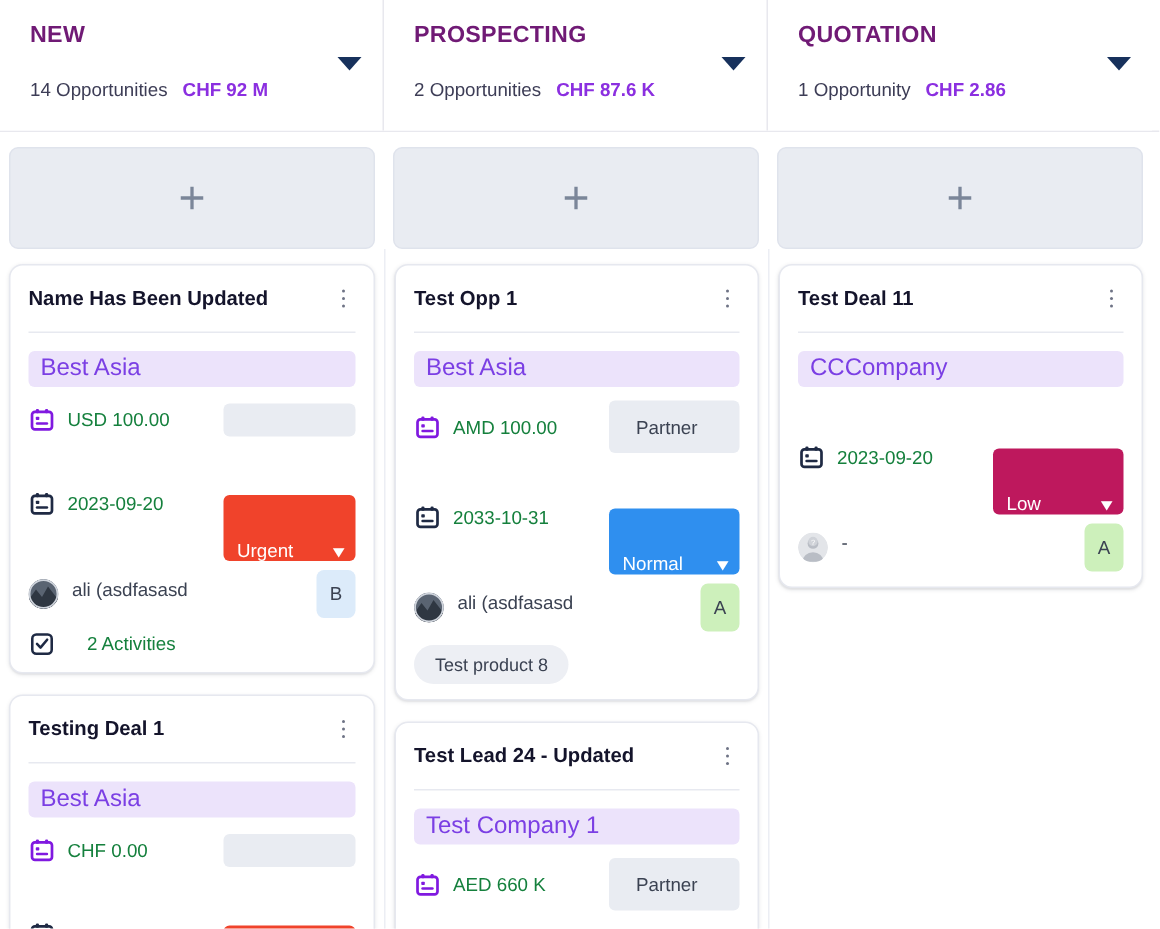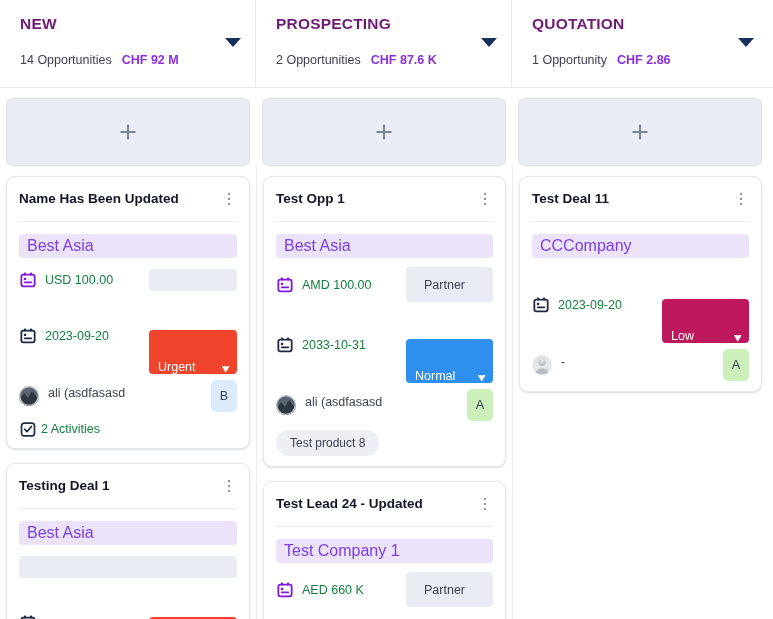--- a/index.html
+++ b/index.html
@@ -177,21 +177,21 @@
     width: 26px; height: 32px;
     border-radius: 5px;
     display: flex; align-items: center; justify-content: center;
     font-size: 12.5px;
     color: #3b4252;
     flex: 0 0 26px;
   }
   .badge-b { background: #dcebfa; }
   .badge-a { background: #cdf0bb; }
 
-  .activities { display: flex; align-items: center; gap: 4px; margin-top: 8px; }
+  .activities { display: flex; align-items: center; gap: 21px; margin-top: 8px; }
   .activities .row-text { font-size: 12.5px; }
 
   .product-chip {
     display: inline-flex; align-items: center;
     background: #edeff4;
     border-radius: 13px;
     font-size: 12px;
     color: #3b4252;
     padding: 6px 14px;
     margin-top: 9px;
@@ -331,20 +331,30 @@
           <div class="kebab">
               <i></i>
               <i></i>
               <i></i>
             </div>
         </div>
         <div class="divider"></div>
         <div class="company-chip">Best Asia</div>
 
         <div class="row">
+          <div class="left">
+            <svg class="ico" viewBox="0 0 20 20">
+              <rect x="2.6" y="4" width="14.8" height="13" rx="2.2" fill="none" stroke="#8019e0" stroke-width="2"></rect>
+              <rect x="5.4" y="1.8" width="2.4" height="3.2" rx="1" fill="#8019e0"></rect>
+              <rect x="12.2" y="1.8" width="2.4" height="3.2" rx="1" fill="#8019e0"></rect>
+              <rect x="5.4" y="7.6" width="2.6" height="2.4" rx=".6" fill="#8019e0"></rect>
+              <rect x="5.4" y="11.6" width="9.2" height="2" rx="1" fill="#8019e0"></rect>
+            </svg>
+            <span class="row-text">CHF 0.00</span>
+          </div>
           <div class="field-blank"></div>
         </div>
 
         <div class="row">
           <div class="left">
             <svg class="ico" viewBox="0 0 20 20">
               <rect x="2.6" y="4" width="14.8" height="13" rx="2.2" fill="none" stroke="#1f2a44" stroke-width="2"></rect>
               <rect x="5.4" y="1.8" width="2.4" height="3.2" rx="1" fill="#1f2a44"></rect>
               <rect x="12.2" y="1.8" width="2.4" height="3.2" rx="1" fill="#1f2a44"></rect>
               <rect x="5.4" y="7.6" width="2.6" height="2.4" rx=".6" fill="#1f2a44"></rect>

